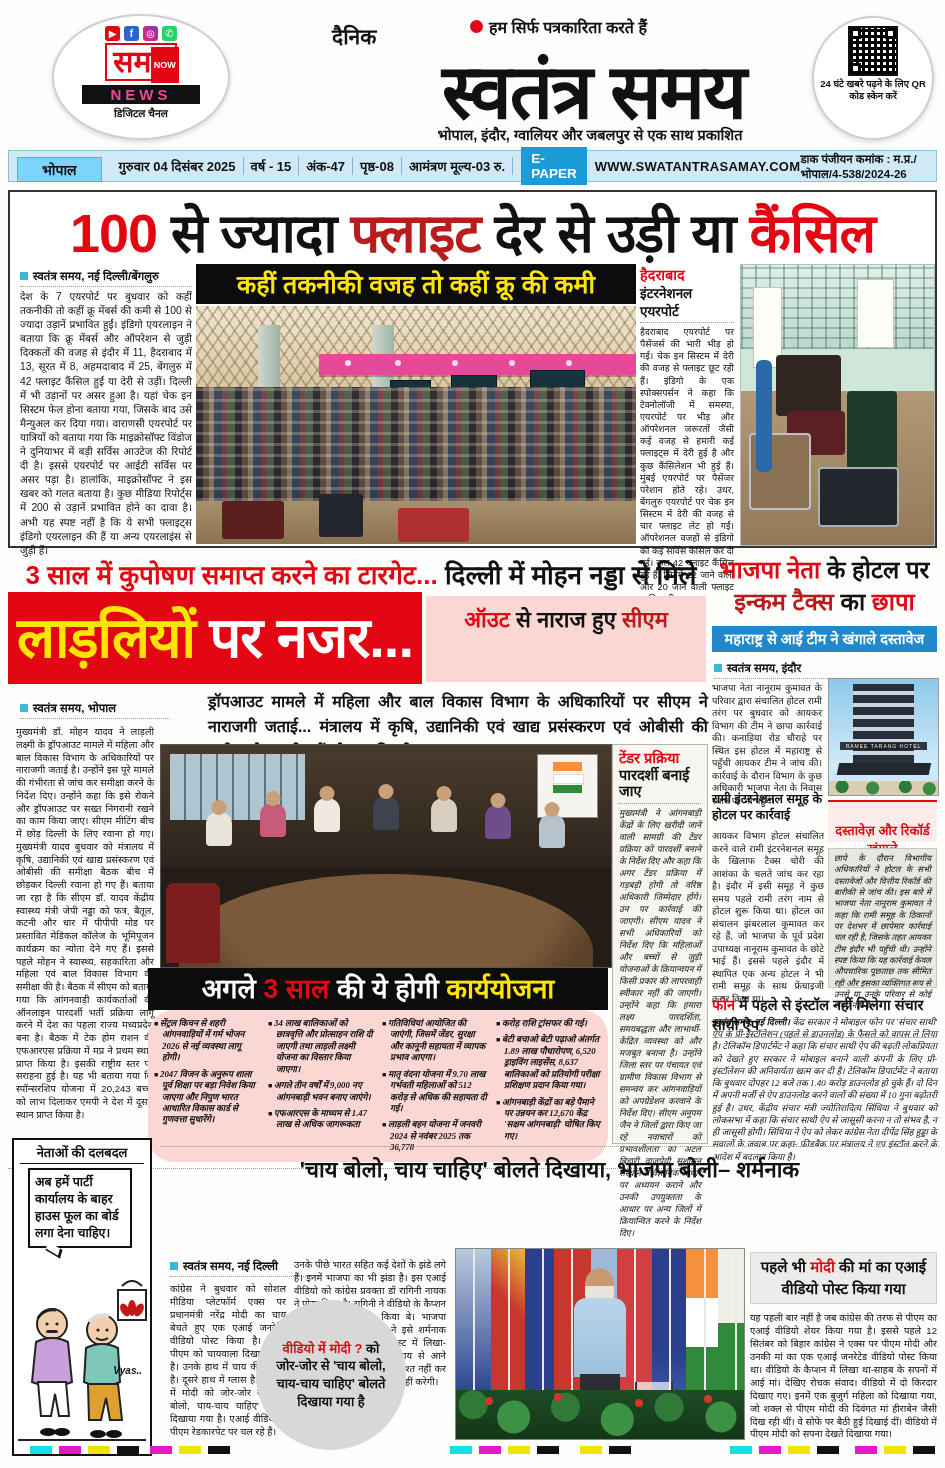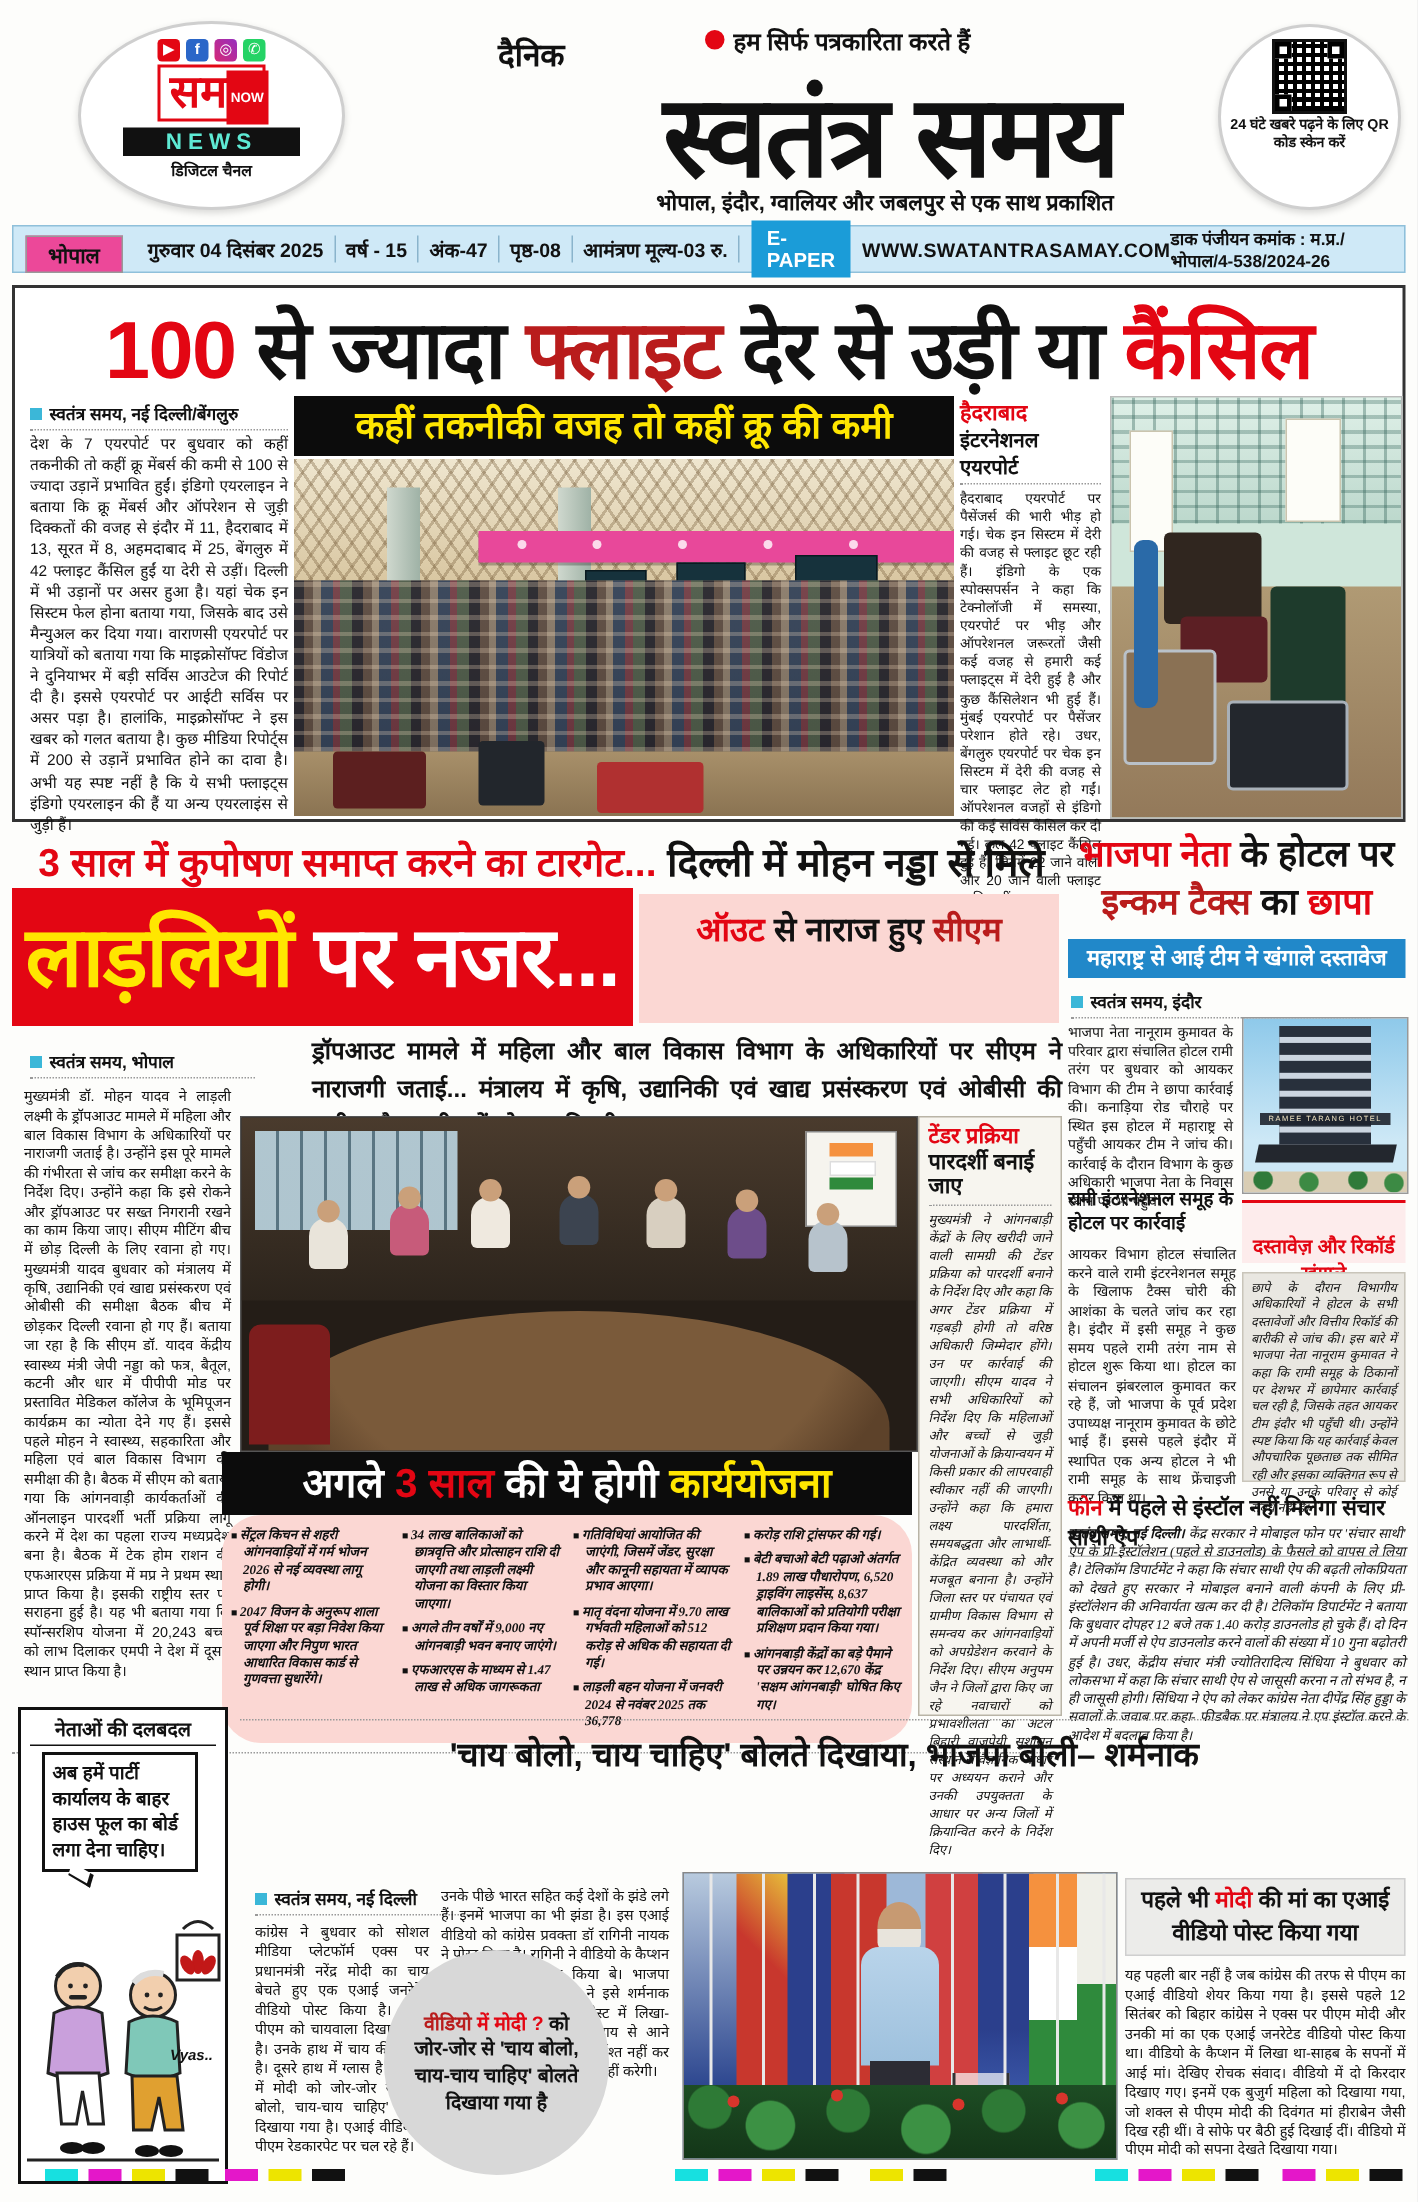--- a/index.html
+++ b/index.html
@@ -14,40 +14,40 @@
   .byline{font-size:11.5px;font-weight:bold;border-bottom:1px dotted #999;padding-bottom:3px;}
 
   
   .oval{border:2px solid #cfcfcf;border-radius:50%;background:#fff;box-shadow:0 2px 5px rgba(0,0,0,.15);}
   .logo-oval{left:52px;top:14px;width:178px;height:126px;text-align:center;padding-top:8px;box-sizing:border-box;}
   .social-row{display:flex;justify-content:center;gap:4px;margin-top:2px;}
   .soc{width:15px;height:15px;border-radius:3px;color:#fff;font-size:10px;line-height:15px;font-weight:bold;text-align:center;}
   .soc.yt{background:#e30613;} .soc.fb{background:#2a66c8;} .soc.ig{background:linear-gradient(45deg,#d62976,#962fbf);} .soc.wa{background:#25d366;}
   .logo-samay{display:inline-block;color:#e30613;font-size:30px;font-weight:bold;border:2px solid #e30613;padding:0 6px;line-height:34px;margin-top:2px;position:relative;}
   .logo-now{position:absolute;right:-4px;bottom:-4px;background:#e30613;color:#fff;font-size:9px;padding:1px 3px;font-weight:bold;}
-  .logo-news{background:#111;color:#5eead4;font-size:15px;font-weight:bold;letter-spacing:4px;width:118px;margin:4px auto 0;padding:1px 0;}
+  .logo-news{background:#111;color:#ec4899;font-size:15px;font-weight:bold;letter-spacing:4px;width:118px;margin:4px auto 0;padding:1px 0;}
   .logo-sub{font-size:10.5px;font-weight:bold;margin-top:2px;}
   .mast-center{left:240px;top:6px;width:580px;}
   .daily{position:absolute;left:92px;top:16px;font-size:21px;font-weight:bold;}
   .tagline{position:absolute;left:230px;top:10px;font-size:16px;font-weight:bold;white-space:nowrap;}
   .red-dot{display:inline-block;width:13px;height:13px;border-radius:50%;background:#e30613;margin-right:6px;}
   .paper-title{position:absolute;left:95px;top:30px;width:485px;margin:16px;font-size:76px;line-height:80px;font-weight:bold;letter-spacing:-2px;text-align:center;}
   .mast-sub{position:absolute;left:120px;top:118px;width:460px;font-size:14.5px;font-weight:bold;text-align:center;}
   .qr-oval{left:812px;top:16px;width:122px;height:124px;text-align:center;box-sizing:border-box;padding-top:10px;}
   .qr{position:relative;width:46px;height:46px;margin:0 auto;background:
       repeating-linear-gradient(0deg,#000 0 3px,transparent 3px 6px),
       repeating-linear-gradient(90deg,#000 0 3px,#fff 3px 6px);outline:2px solid #111;}
   .qr i{position:absolute;width:11px;height:11px;background:#fff;border:3px solid #000;box-sizing:border-box;}
   .qr .tl{left:0;top:0;} .qr .tr{right:0;top:0;} .qr .bl{left:0;bottom:0;}
   .qr-cap{font-size:9.5px;font-weight:bold;margin-top:4px;line-height:1.25;}
 
   
   .infobar{left:8px;top:150px;width:929px;height:32px;background:#cfe9f7;border:1px solid #8fc0da;
            display:flex;align-items:center;font-size:13px;font-weight:bold;box-sizing:border-box;}
-  .city-box{background:#ec4899;border:1px solid #999;padding:2px 14px;margin:6px 10px 0 8px;font-size:14px;}
+  .city-box{background:#7dd3fc;border:1px solid #999;padding:2px 24px;margin:6px 10px 0 8px;font-size:14px;}
   .ib-item{padding:0 7px;border-right:1px solid #8ab4cc;white-space:nowrap;}
   .ib-item:last-of-type{border-right:none;}
   .epaper{background:#1b9cd8;color:#fff;padding:4px 10px;margin:0 8px;font-size:13.5px;}
   .website{font-size:13px;letter-spacing:.3px;}
   .ib-reg{margin-left:auto;margin-right:8px;font-size:11.5px;}
 
   
   .frame-lead{left:8px;top:190px;width:929px;height:358px;border:2px solid #333;box-sizing:border-box;background:#fff;}
   .lead-headline{left:8px;top:194px;width:929px;text-align:center;font-size:54px;font-weight:bold;letter-spacing:-1px;white-space:nowrap;}
   .lead-byline{left:20px;top:268px;width:172px;}

